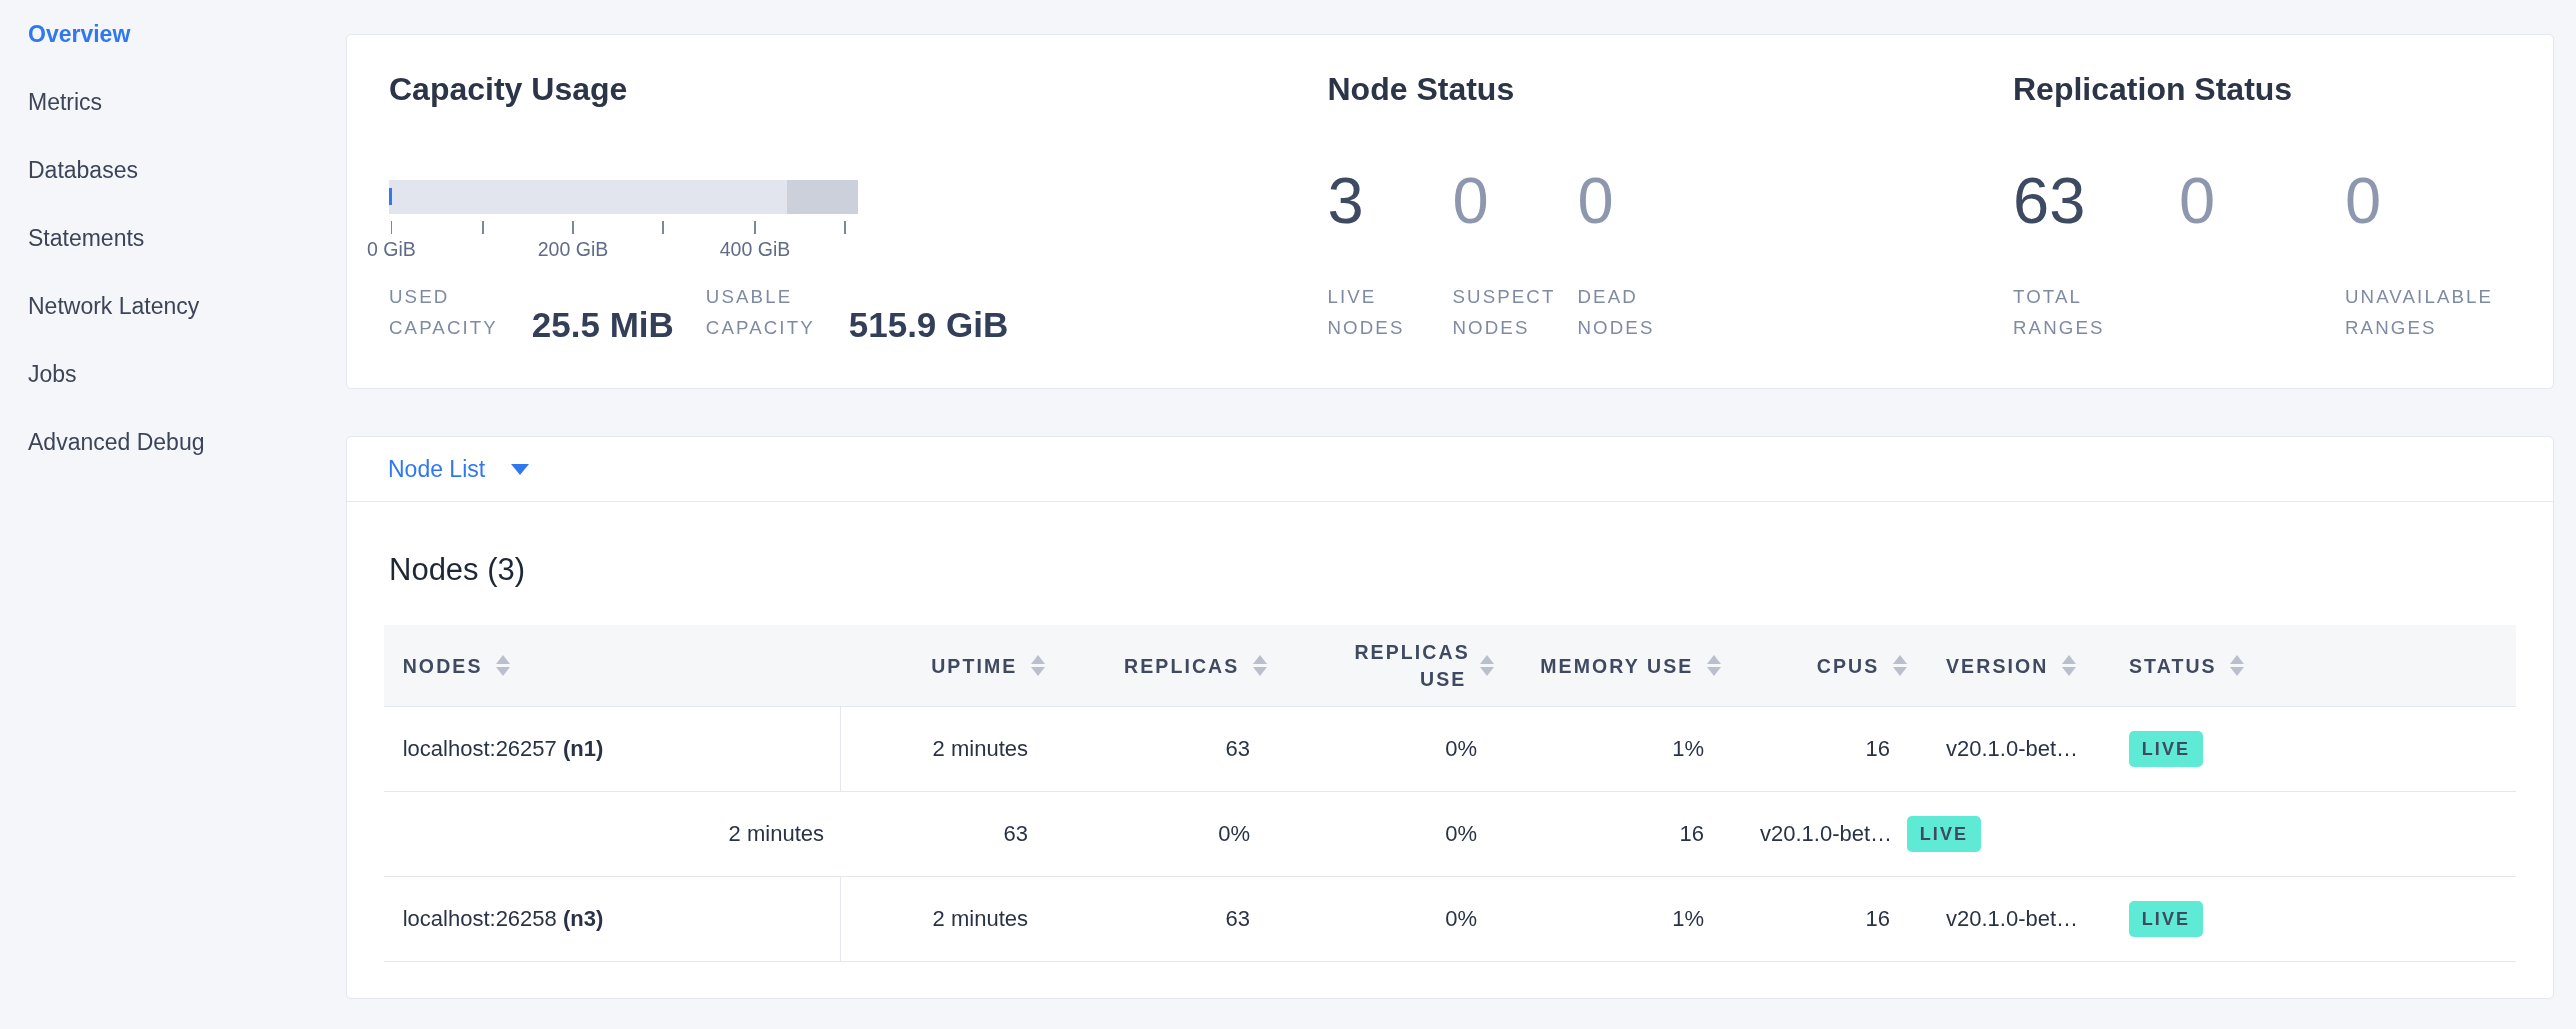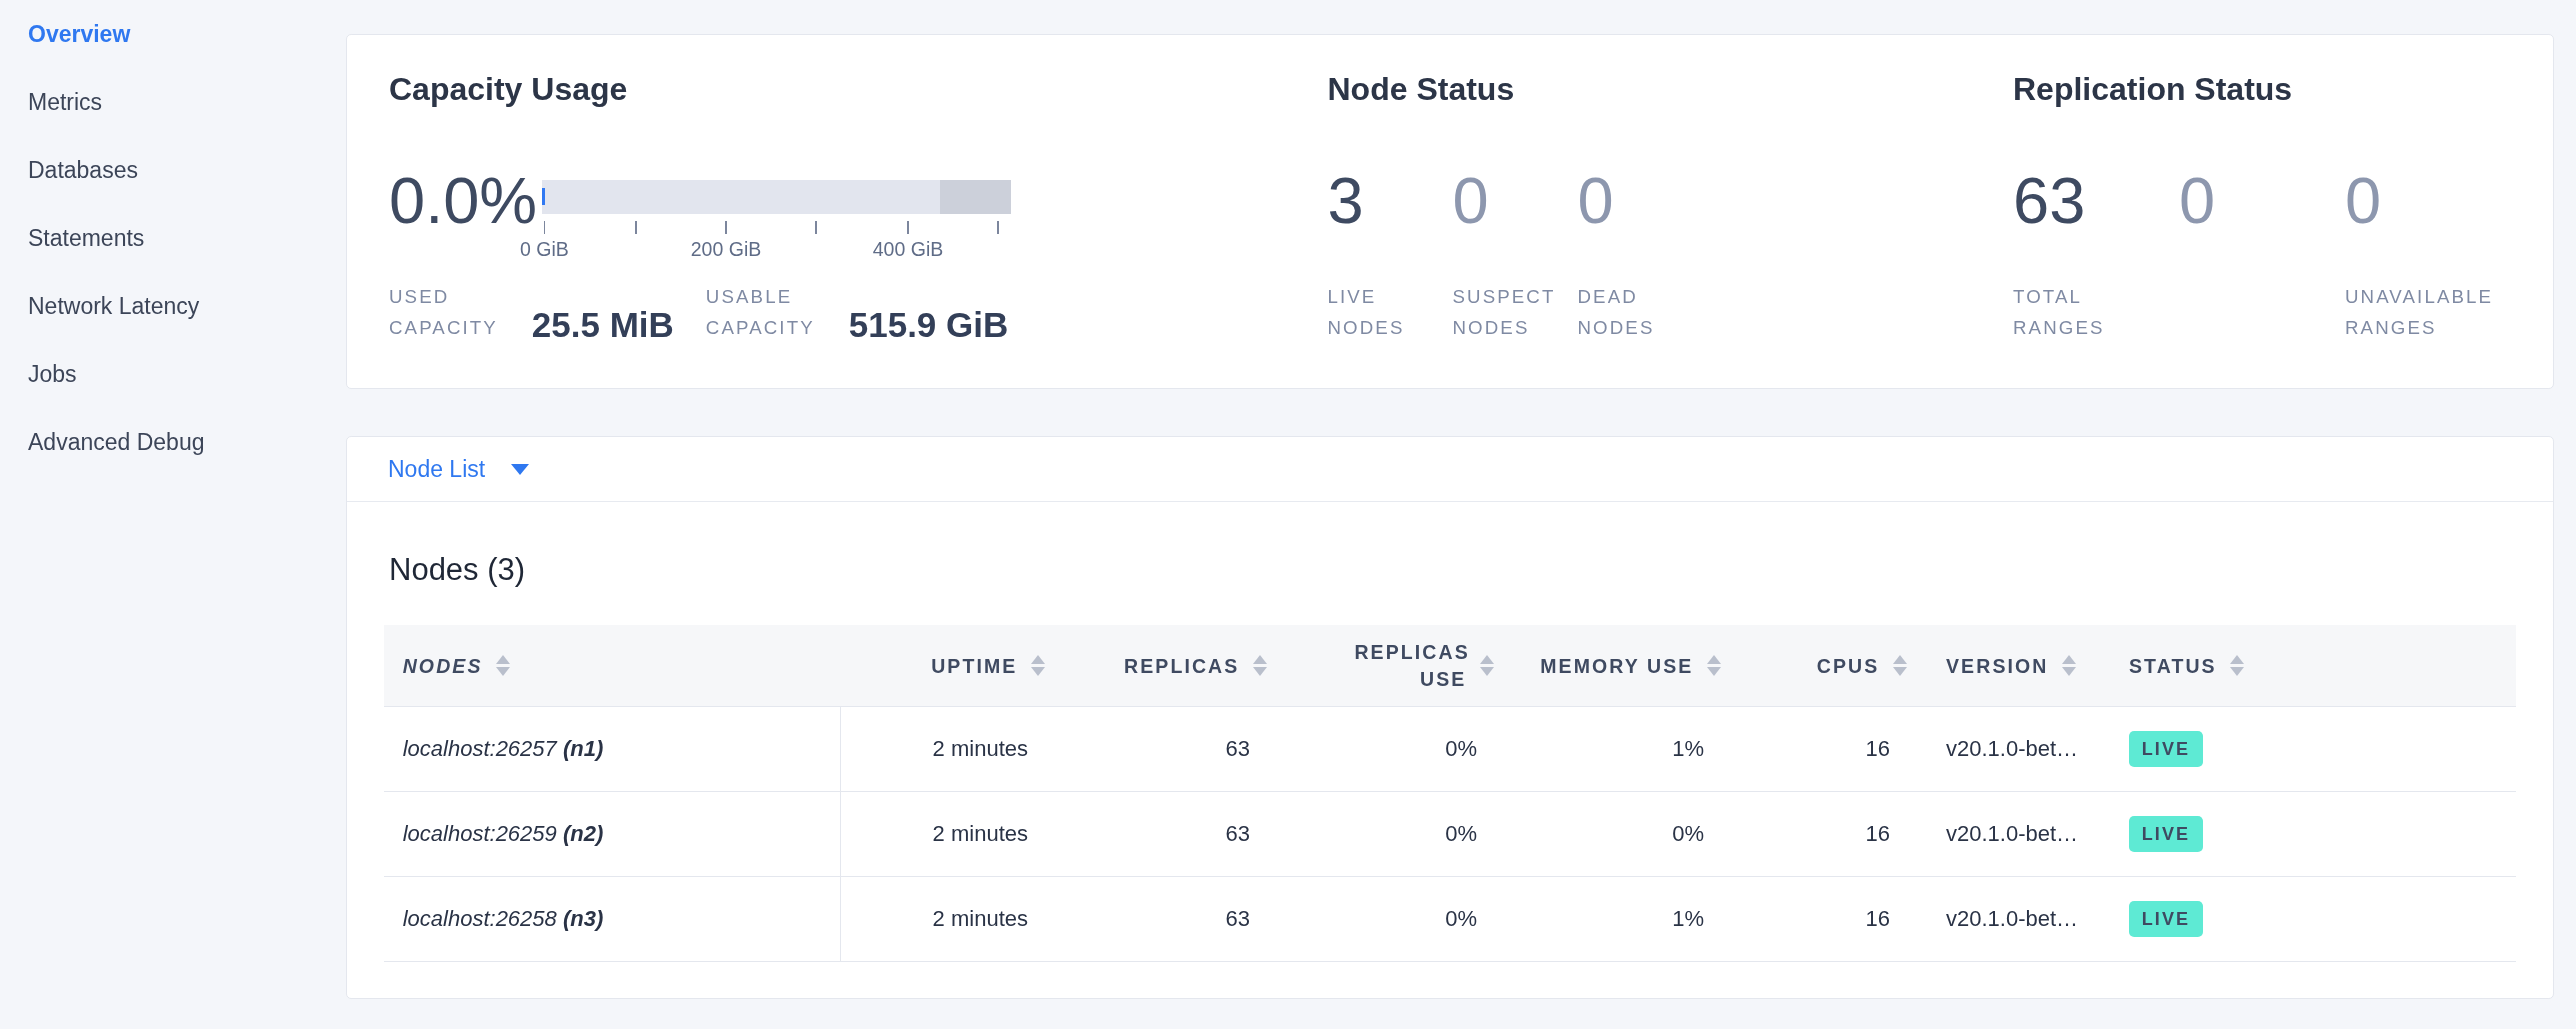--- a/index.html
+++ b/index.html
@@ -77,21 +77,21 @@
   .node-table { margin:37px 37px 0 37px; }
   .trow {
     display:grid;
     grid-template-columns:457px 204px 222px 227px 227px 186px 222px 1fr;
     align-items:center;
   }
   .trow.thead { background:#f6f7f9; height:82px; border-bottom:1.7px solid #e4e7ee; }
   .trow.tbody { height:85px; border-bottom:1.7px solid #e4e7ee; background:#fff; }
   .cell { font-size:22px; color:#2a3346; }
   .cell.right { text-align:right; padding-right:17px; }
-  .cell.first { padding-left:18.7px;font-style:italic; }
+  .cell.first { padding-left:18.7px; }
   .trow.tbody .cell.first { align-self:stretch; display:flex; align-items:center; border-right:1.7px solid #e4e7ee; }
   .cell.version { padding-left:39px; }
   .th { display:flex; align-items:center; font-size:19.5px; font-weight:bold; letter-spacing:2.1px; color:#3f4a61; }
   .th.right { justify-content:flex-end; padding-right:0; }
   .th .hdr-text { text-align:right; line-height:1.35; }
   .th.left .hdr-text { text-align:left; }
   .sort-icon { display:inline-flex; flex-direction:column; margin-left:13.6px; }
   .sort-icon i { display:block; width:0; height:0; border-left:7.6px solid transparent; border-right:7.6px solid transparent; }
   .sort-icon i.up { border-bottom:9.3px solid #b9bfcc; margin-bottom:3.4px; }
   .sort-icon i.dn { border-top:9.3px solid #b9bfcc; }
@@ -115,21 +115,20 @@
   <div class="nav-item">Advanced Debug</div>
 </nav>
 
 <div class="main">
 
   <div class="card summary">
 
     <div class="section capacity">
       <div class="section-title">Capacity Usage</div>
       <div class="cap-main">
-        <div class="cap-percent">0.0%</div>
         <div class="bar-block">
           <div class="bar-track">
             <div class="bar-other"></div>
             <div class="bar-used"></div>
           </div>
           <div class="bar-ticks">
             <span class="tick" style="left:1.7px"></span>
             <span class="tick" style="left:93px"></span>
             <span class="tick" style="left:183px"></span>
             <span class="tick" style="left:273px"></span>
@@ -269,23 +268,20 @@
         <div class="cell right">2 minutes</div>
         <div class="cell right">63</div>
         <div class="cell right">0%</div>
         <div class="cell right">1%</div>
         <div class="cell right">16</div>
         <div class="cell version">v20.1.0-bet…</div>
         <div class="cell"><span class="badge">LIVE</span></div>
       </div>
 
       <div class="trow tbody">
-        <div class="cell first">
-          <span><span>localhost:26259</span>&nbsp;<span class="node-name">(n2)</span></span>
-        </div>
         <div class="cell right">2 minutes</div>
         <div class="cell right">63</div>
         <div class="cell right">0%</div>
         <div class="cell right">0%</div>
         <div class="cell right">16</div>
         <div class="cell version">v20.1.0-bet…</div>
         <div class="cell"><span class="badge">LIVE</span></div>
       </div>
 
       <div class="trow tbody">

